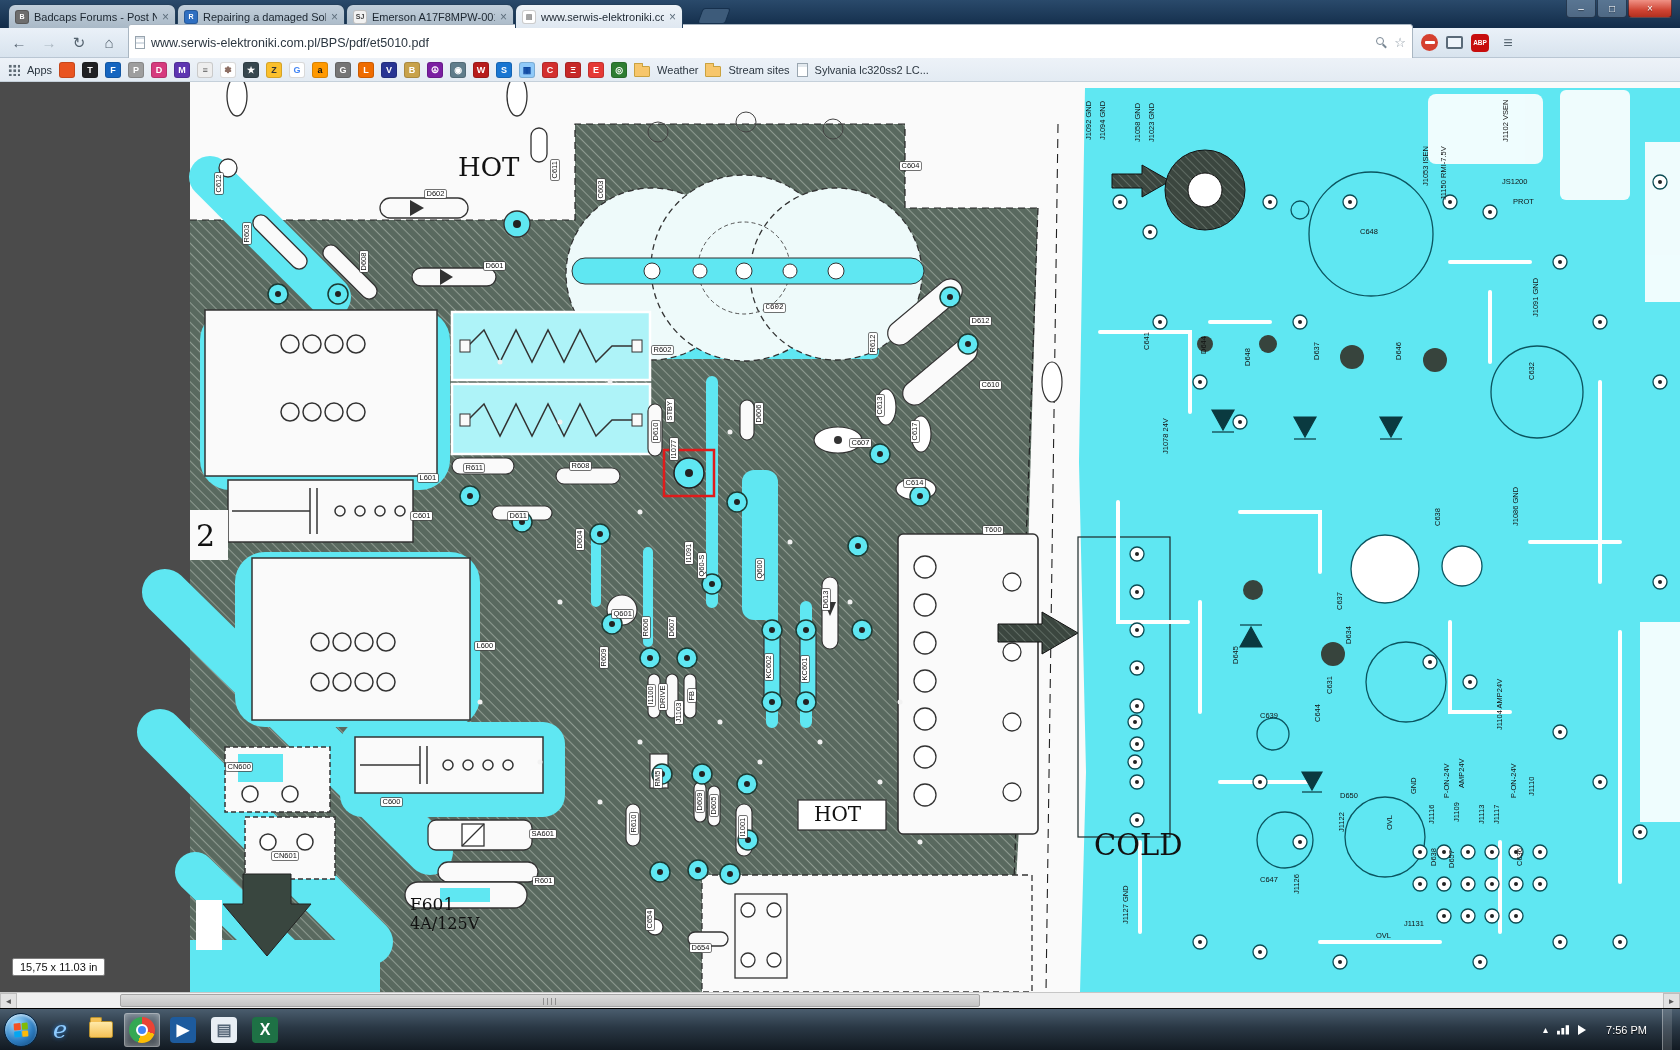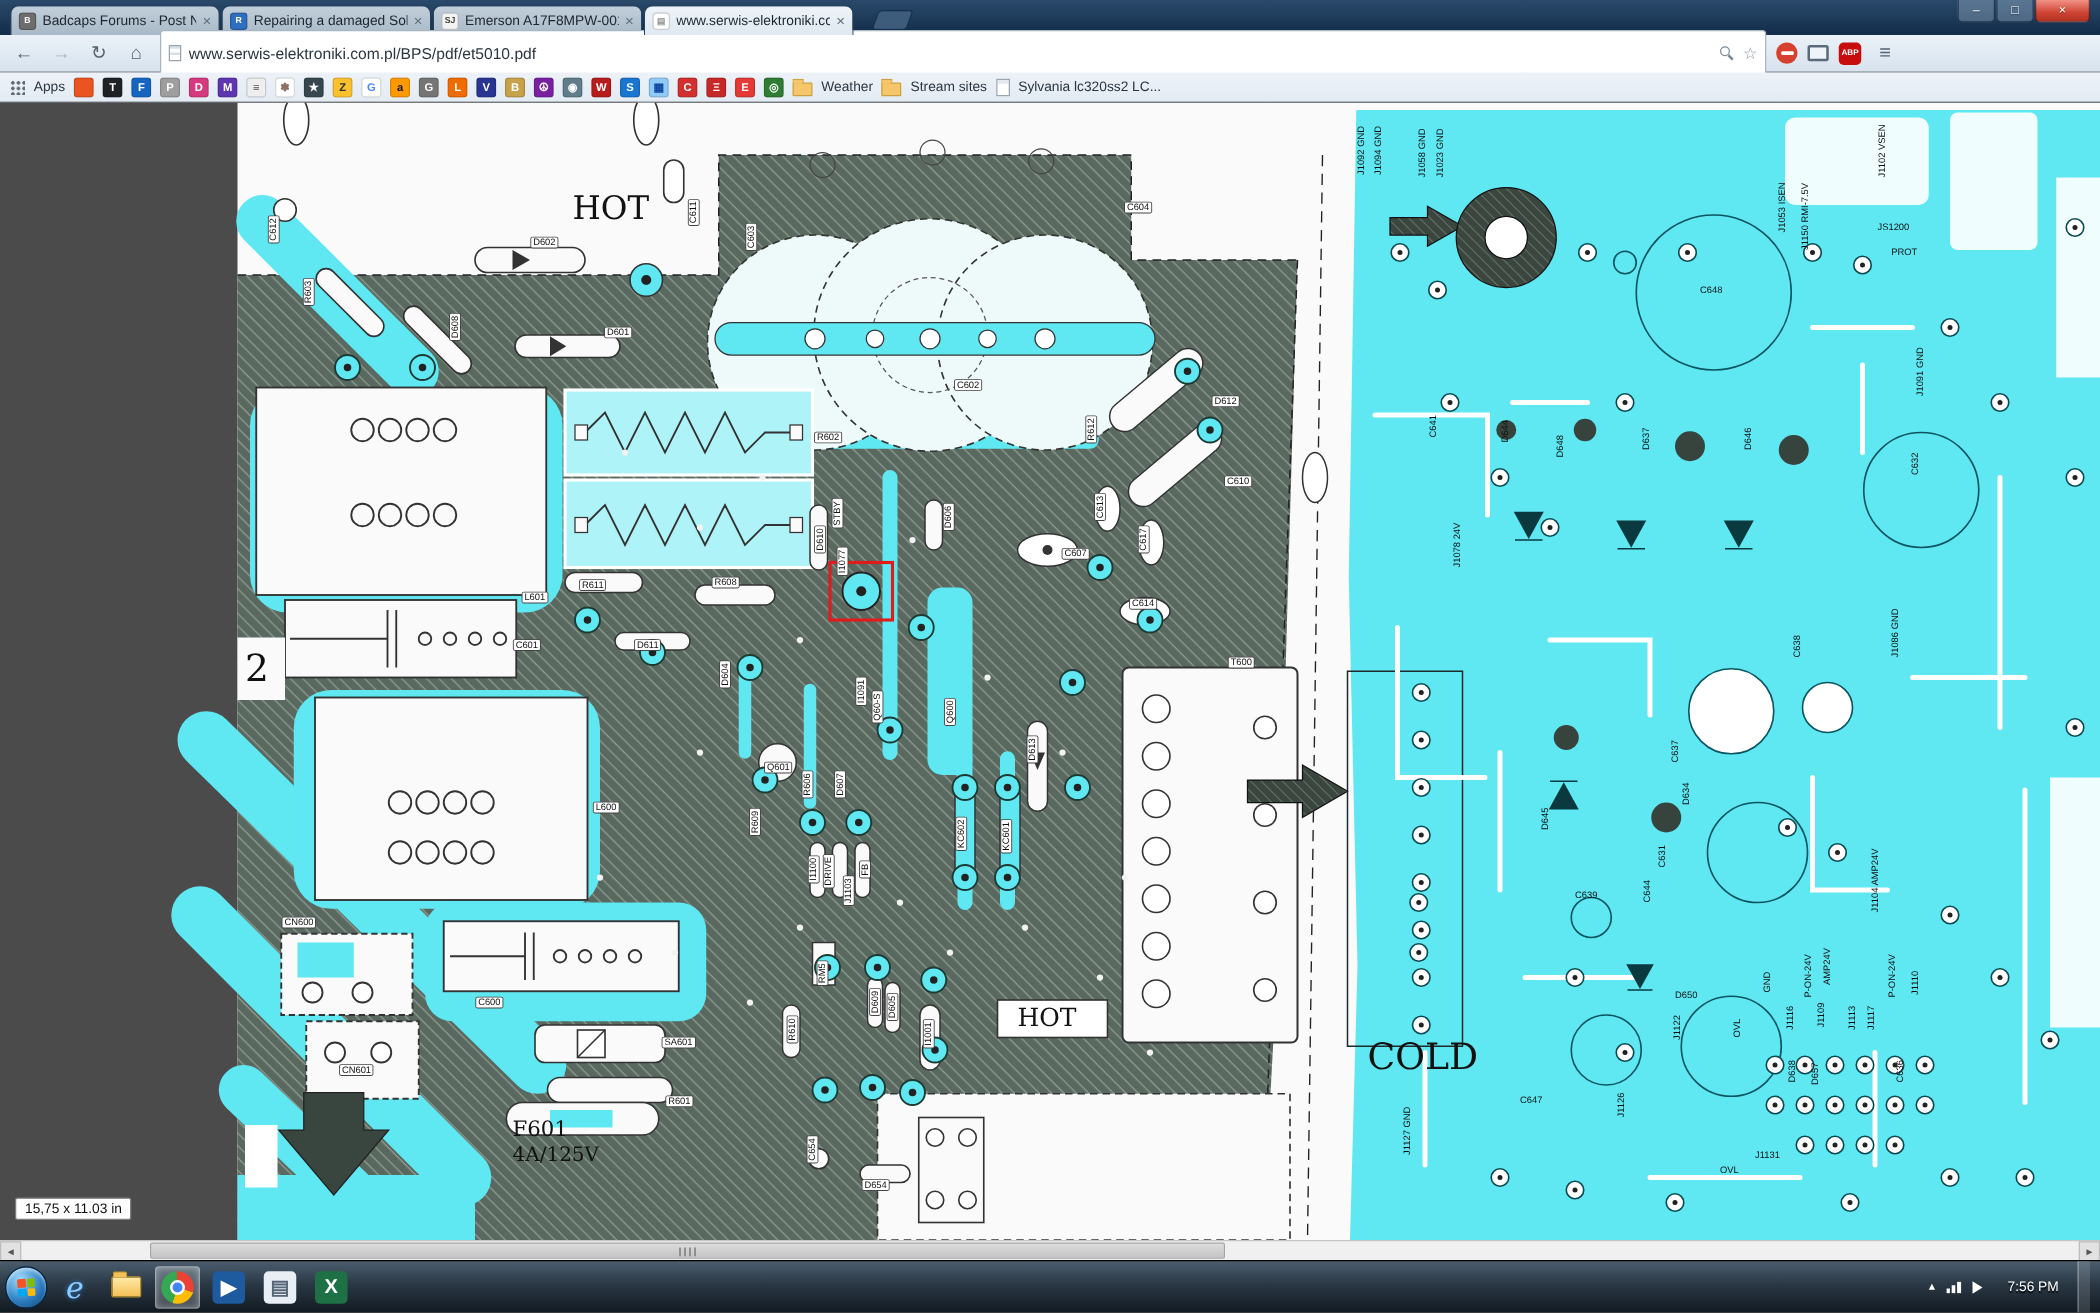--- a/index.html
+++ b/index.html
@@ -663,21 +663,21 @@
         <span class="plabel" style="left: 410px; top: 814px; font-size: 17px; font-family: &quot;DejaVu Serif&quot;, serif;">F601</span>
         <span class="plabel" style="left: 410px; top: 834px; font-size: 16px; font-family: &quot;DejaVu Serif&quot;, serif;">4A/125V</span>
         <span class="plabel rot pill" style="left: 215px; top: 112px;">C612</span>
         <span class="plabel rot pill" style="left: 551px; top: 98px;">C611</span>
         <span class="plabel pill" style="left: 425px; top: 108px;">D602</span>
         <span class="plabel rot pill" style="left: 597px; top: 118px;">C603</span>
         <span class="plabel rot pill" style="left: 243px; top: 162px;">R603</span>
         <span class="plabel rot pill" style="left: 360px; top: 190px;">D608</span>
         <span class="plabel pill" style="left: 484px; top: 180px; text-align: right;">D601</span>
         <span class="plabel pill" style="left: 900px; top: 80px;">C604</span>
-        <span class="plabel pill" style="left: 764px; top: 222px;">C602</span>
+        <span class="plabel pill" style="left: 764px; top: 222px; font-family: Liberation Mono, monospace;">C602</span>
         <span class="plabel pill" style="left: 652px; top: 264px;">R602</span>
         <span class="plabel rot pill" style="left: 869px; top: 272px;">R612</span>
         <span class="plabel pill" style="left: 970px; top: 235px;">D612</span>
         <span class="plabel pill" style="left: 980px; top: 299px;">C610</span>
         <span class="plabel rot pill" style="left: 876px; top: 334px;">C613</span>
         <span class="plabel rot pill" style="left: 911px; top: 360px;">C617</span>
         <span class="plabel pill" style="left: 850px; top: 357px;">C607</span>
         <span class="plabel pill" style="left: 904px; top: 397px;">C614</span>
         <span class="plabel rot pill" style="left: 666px; top: 340px;">STBY</span>
         <span class="plabel rot pill" style="left: 652px; top: 360px;">D610</span>
@@ -698,21 +698,21 @@
         <span class="plabel rot pill" style="left: 668px; top: 556px;">D607</span>
         <span class="plabel rot pill" style="left: 822px; top: 528px;">D613</span>
         <span class="plabel rot pill" style="left: 765px; top: 598px;">KC602</span>
         <span class="plabel rot pill" style="left: 801px; top: 600px;">KC601</span>
         <span class="plabel rot pill" style="left: 600px; top: 586px;">R609</span>
         <span class="plabel pill" style="left: 475px; top: 560px;">L600</span>
         <span class="plabel rot pill" style="left: 647px; top: 624px;">I1100</span>
         <span class="plabel rot pill" style="left: 659px; top: 628px;">DRIVE</span>
         <span class="plabel rot pill" style="left: 675px; top: 642px;">J1103</span>
         <span class="plabel rot pill" style="left: 688px; top: 620px;">FB</span>
-        <span class="plabel pill" style="left: 226px; top: 652px;">CN600</span>
+        <span class="plabel pill" style="left: 226px; top: 681px;">CN600</span>
         <span class="plabel pill" style="left: 381px; top: 716px;">C600</span>
         <span class="plabel rot pill" style="left: 654px; top: 706px;">RM5</span>
         <span class="plabel rot pill" style="left: 630px; top: 752px;">R610</span>
         <span class="plabel rot pill" style="left: 696px; top: 730px;">D609</span>
         <span class="plabel rot pill" style="left: 710px; top: 734px;">D605</span>
         <span class="plabel rot pill" style="left: 739px; top: 756px;">I1001</span>
         <span class="plabel pill" style="left: 272px; top: 770px;">CN601</span>
         <span class="plabel pill" style="left: 530px; top: 748px;">SA601</span>
         <span class="plabel pill" style="left: 533px; top: 795px;">R601</span>
         <span class="plabel rot pill" style="left: 646px; top: 848px;">C654</span>
@@ -749,21 +749,21 @@
         <span class="plabel rot" style="left: 1443px; top: 716px;">P-ON-24V</span>
         <span class="plabel rot" style="left: 1410px; top: 712px;">GND</span>
         <span class="plabel rot" style="left: 1453px; top: 740px;">J1109</span>
         <span class="plabel rot" style="left: 1478px; top: 742px;">J1113</span>
         <span class="plabel rot" style="left: 1493px; top: 742px;">J1117</span>
         <span class="plabel rot" style="left: 1428px; top: 742px;">J1116</span>
         <span class="plabel rot" style="left: 1510px; top: 716px;">P-ON-24V</span>
         <span class="plabel rot" style="left: 1528px; top: 714px;">J1110</span>
         <span class="plabel rot" style="left: 1386px; top: 748px;">OVL</span>
         <span class="plabel rot" style="left: 1338px; top: 750px;">J1122</span>
-        <span class="plabel" style="left: 1216px; top: 794px;">C647</span>
+        <span class="plabel" style="left: 1260px; top: 794px;">C647</span>
         <span class="plabel rot" style="left: 1293px; top: 812px;">J1126</span>
         <span class="plabel rot" style="left: 1430px; top: 784px;">D638</span>
         <span class="plabel rot" style="left: 1448px; top: 786px;">D657</span>
         <span class="plabel rot" style="left: 1516px; top: 784px;">C636</span>
         <span class="plabel" style="left: 1372px; top: 838px; margin-left: 32px;">J1131</span>
         <span class="plabel" style="left: 1376px; top: 850px;">OVL</span>
         <span class="plabel rot" style="left: 1122px; top: 842px;">J1127 GND</span>
       </div>
     <div class="sizebox">15,75 x 11.03 in</div>
   </div>

